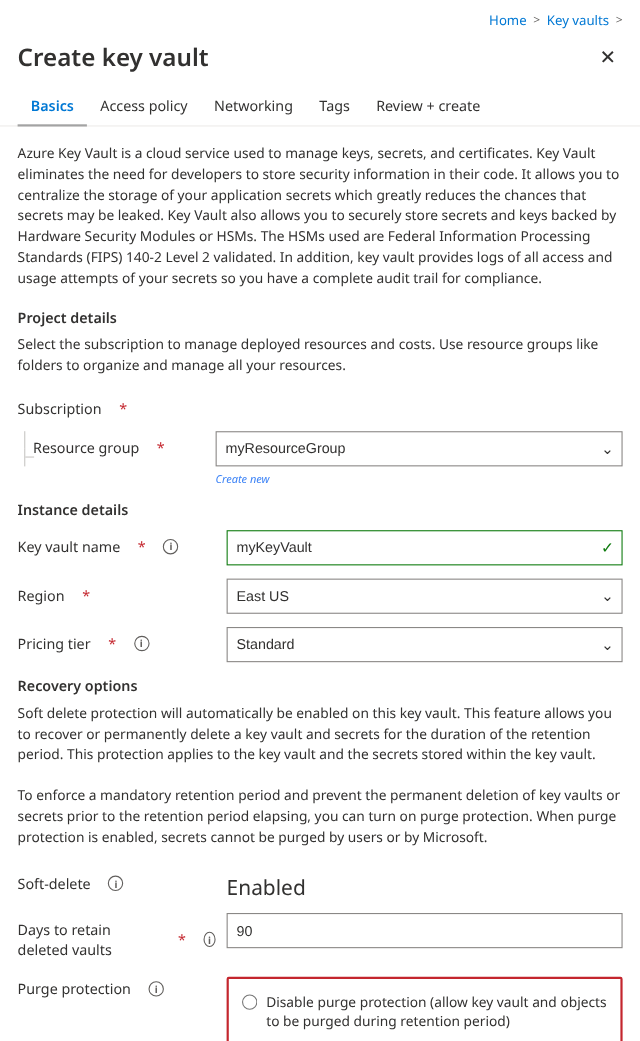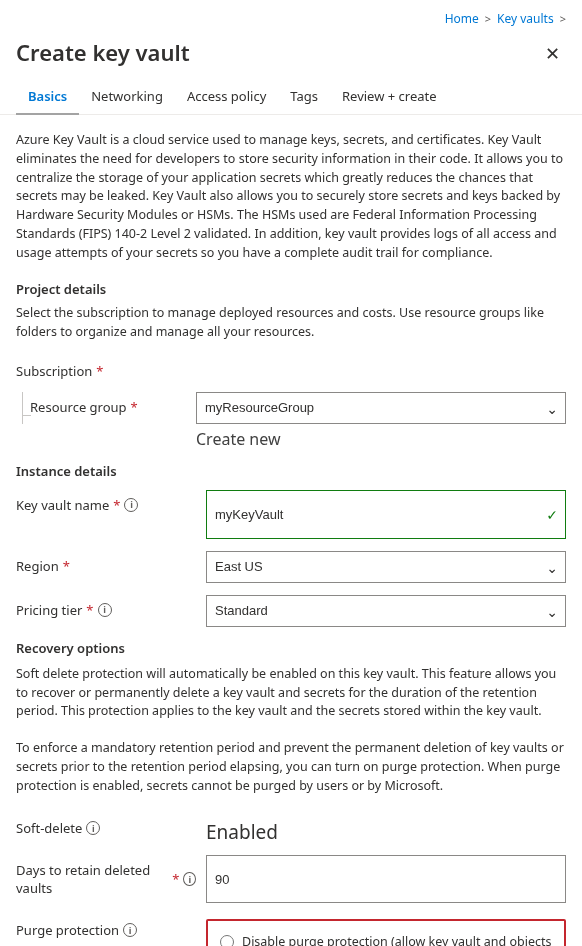--- a/index.html
+++ b/index.html
@@ -20,21 +20,21 @@
       font-size: 12px;
       color: #0078d4;
       justify-content: flex-end;
     }
     .breadcrumb span { color: #605e5c; }
     .breadcrumb a { color: #0078d4; text-decoration: none; }
     .breadcrumb-sep { color: #605e5c; font-size: 11px; }
     .header {
       display: flex;
       justify-content: space-between;
-      align-items: flex-end;
+      align-items: center;
       padding: 4px 16px 12px;
     }
     .header h1 {
       font-size: 22px;
       font-weight: 600;
       color: #323130;
     }
     .close-btn {
       background: none;
       border: none;
@@ -91,21 +91,21 @@
       gap: 10px;
     }
     .form-label {
       width: 180px;
       min-width: 180px;
       font-size: 13px;
       color: #323130;
       padding-top: 6px;
       display: flex;
       align-items: center;
-      gap: 4px;
+      gap: 16px;
       flex-shrink: 0;
     }
     .form-label .required { color: #c4262e; }
     .info-icon {
       display: inline-flex;
       align-items: center;
       justify-content: center;
       width: 14px;
       height: 14px;
       border-radius: 50%;
@@ -138,34 +138,35 @@
       content: '⌄';
       position: absolute;
       right: 8px;
       top: 50%;
       transform: translateY(-50%);
       color: #323130;
       pointer-events: none;
       font-size: 14px;
     }
     .create-new {
-      color: #404040;
-      font-size: 16px;
+      color: #3b82f6;
+      font-size: 10px;
       cursor: pointer;
       text-decoration: none;
       display: block;
       margin-top: 4px;
+      font-style: italic;
     }
     .input-box {
       width: 100%;
       border: 1px solid #8a8886;
       padding: 5px 28px 5px 8px;
       font-size: 13px;
       color: #323130;
-      height: 49px;
+      height: 32px;
     }
     .input-box.valid {
       border-color: #107c10;
     }
     .input-valid-icon {
       position: absolute;
       right: 8px;
       top: 50%;
       transform: translateY(-50%);
       color: #107c10;
@@ -183,21 +184,21 @@
       font-size: 19px;
       color: #323130;
       padding-top: 6px;
     }
     .input-number {
       width: 100%;
       border: 1px solid #8a8886;
       padding: 5px 8px;
       font-size: 13px;
       color: #323130;
-      height: 48px;
+      height: 32px;
     }
     .purge-box {
       border: 2px solid #c4262e;
       border-radius: 2px;
       padding: 12px;
       margin-top: 4px;
       display: flex;
       align-items: flex-start;
       gap: 10px;
     }
@@ -233,22 +234,22 @@
   <span class="breadcrumb-sep">&gt;</span>
 </div>
 
 <div class="header">
   <h1>Create key vault</h1>
   <button class="close-btn">✕</button>
 </div>
 
 <div class="tabs">
   <div class="tab active">Basics</div>
+  <div class="tab">Access policy</div>
   <div class="tab">Networking</div>
-  <div class="tab">Access policy</div>
   <div class="tab">Tags</div>
   <div class="tab">Review + create</div>
 </div>
 
 <div class="content">
 
   <p class="description">Azure Key Vault is a cloud service used to manage keys, secrets, and certificates. Key Vault eliminates the need for developers to store security information in their code. It allows you to centralize the storage of your application secrets which greatly reduces the chances that secrets may be leaked. Key Vault also allows you to securely store secrets and keys backed by Hardware Security Modules or HSMs. The HSMs used are Federal Information Processing Standards (FIPS) 140-2 Level 2 validated. In addition, key vault provides logs of all access and usage attempts of your secrets so you have a complete audit trail for compliance.</p>
 
   <div class="section-title">Project details</div>
   <p class="section-desc">Select the subscription to manage deployed resources and costs. Use resource groups like folders to organize and manage all your resources.</p>

